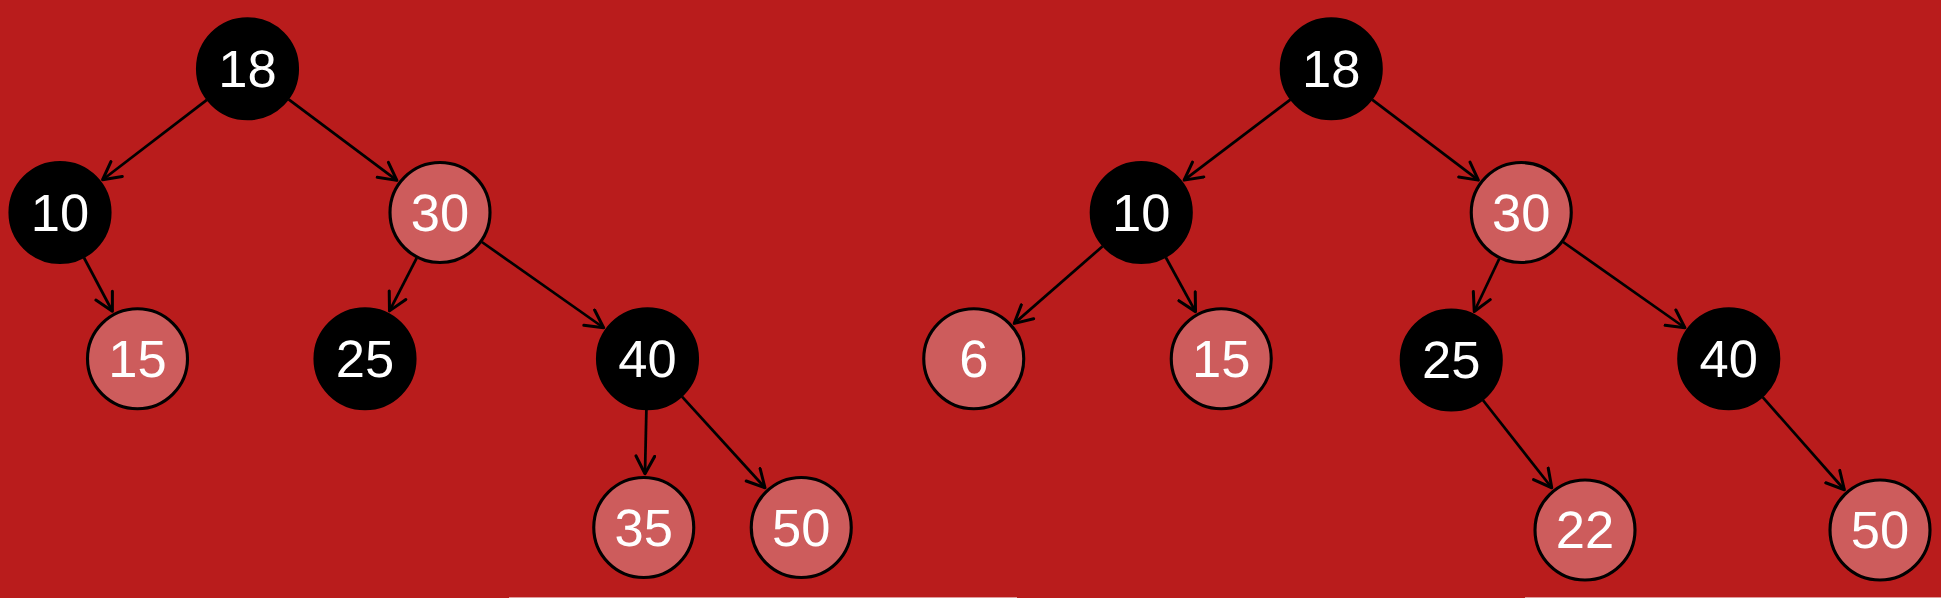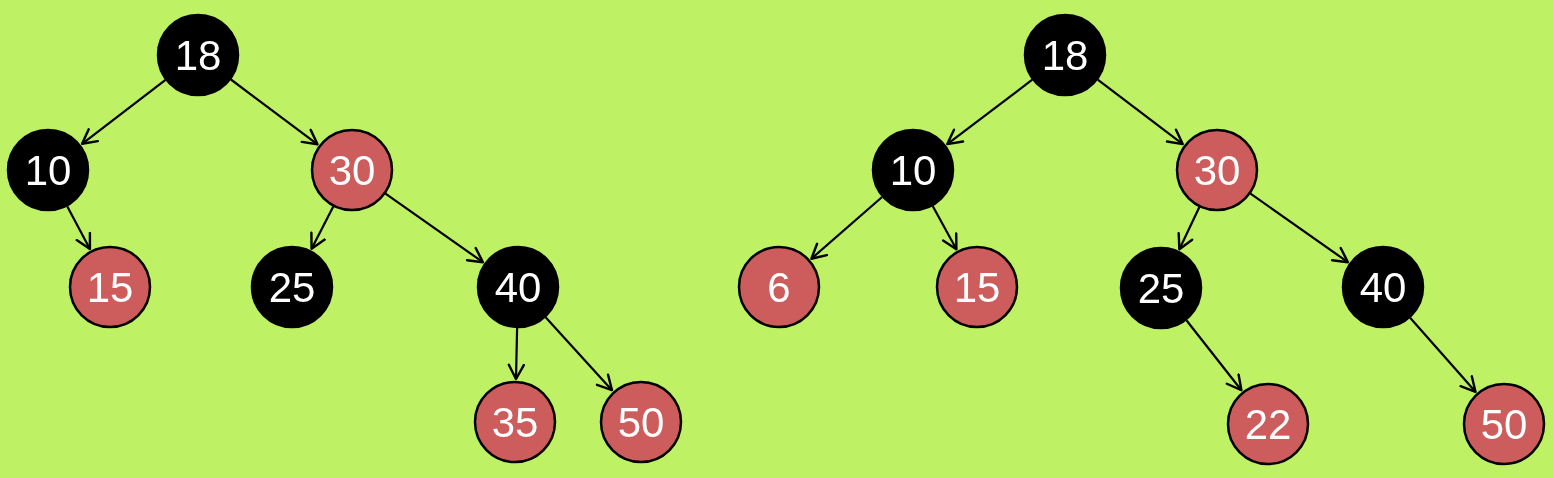--- a/index.html
+++ b/index.html
@@ -21,21 +21,21 @@
   }
   .node-label {
     font-family: "Liberation Sans", "DejaVu Sans", sans-serif;
     font-weight: 400;
     pointer-events: none;
   }
 </style>
 </head>
 <body>
 
-<div class="canvas" style="background: #bef264;">
+<div class="canvas" style="background: #b91c1c;">
   <svg xmlns="http://www.w3.org/2000/svg" viewBox="0 0 1553 478">
     <defs>
       <marker id="arrowhead" markerWidth="9" markerHeight="9" refX="7" refY="4" orient="auto" markerUnits="strokeWidth">
         <path class="arrowhead-path" d="M0.6,0.6 L7,4 L0.6,7.4" fill="none" stroke-width="1.1" stroke-linecap="round" stroke-linejoin="round" stroke="#000000"></path>
       </marker>
     </defs>
   <g>
         <line x1="165.5" y1="79.9" x2="82.1" y2="143.8" stroke="#000000" stroke-width="2.2" marker-end="url(#arrowhead)"></line>
         <line x1="230.9" y1="79.5" x2="317.5" y2="144.3" stroke="#000000" stroke-width="2.2" marker-end="url(#arrowhead)"></line>
         <line x1="67.2" y1="206.2" x2="89.9" y2="249.0" stroke="#000000" stroke-width="2.2" marker-end="url(#arrowhead)"></line>

